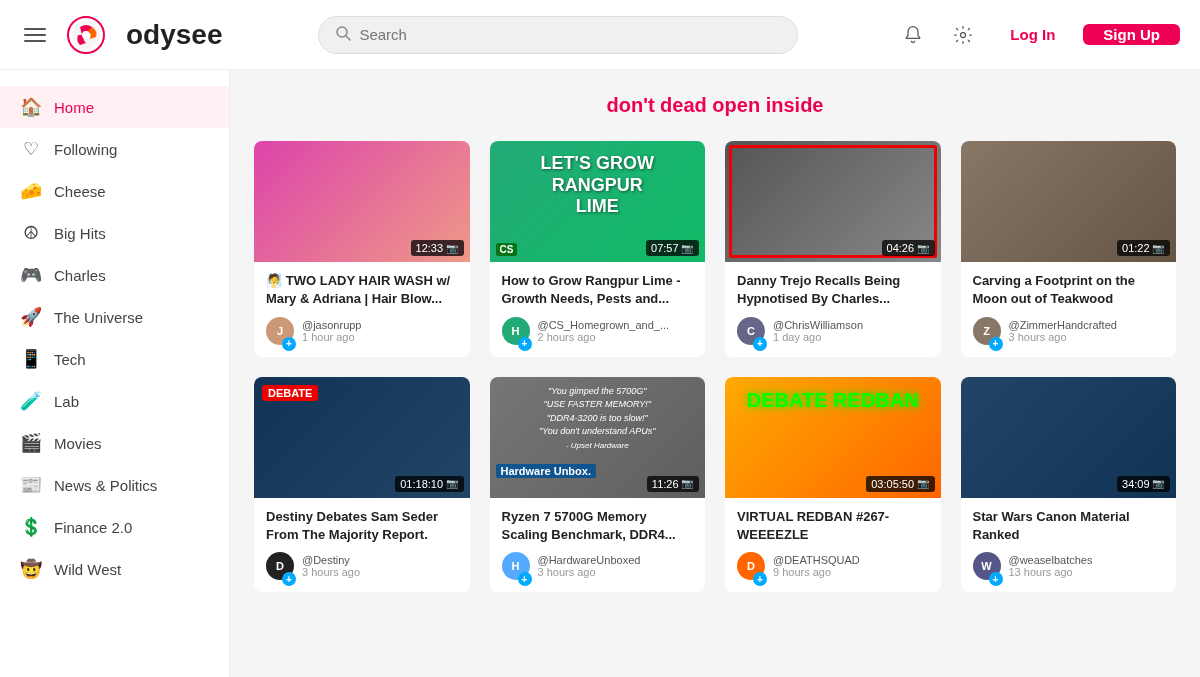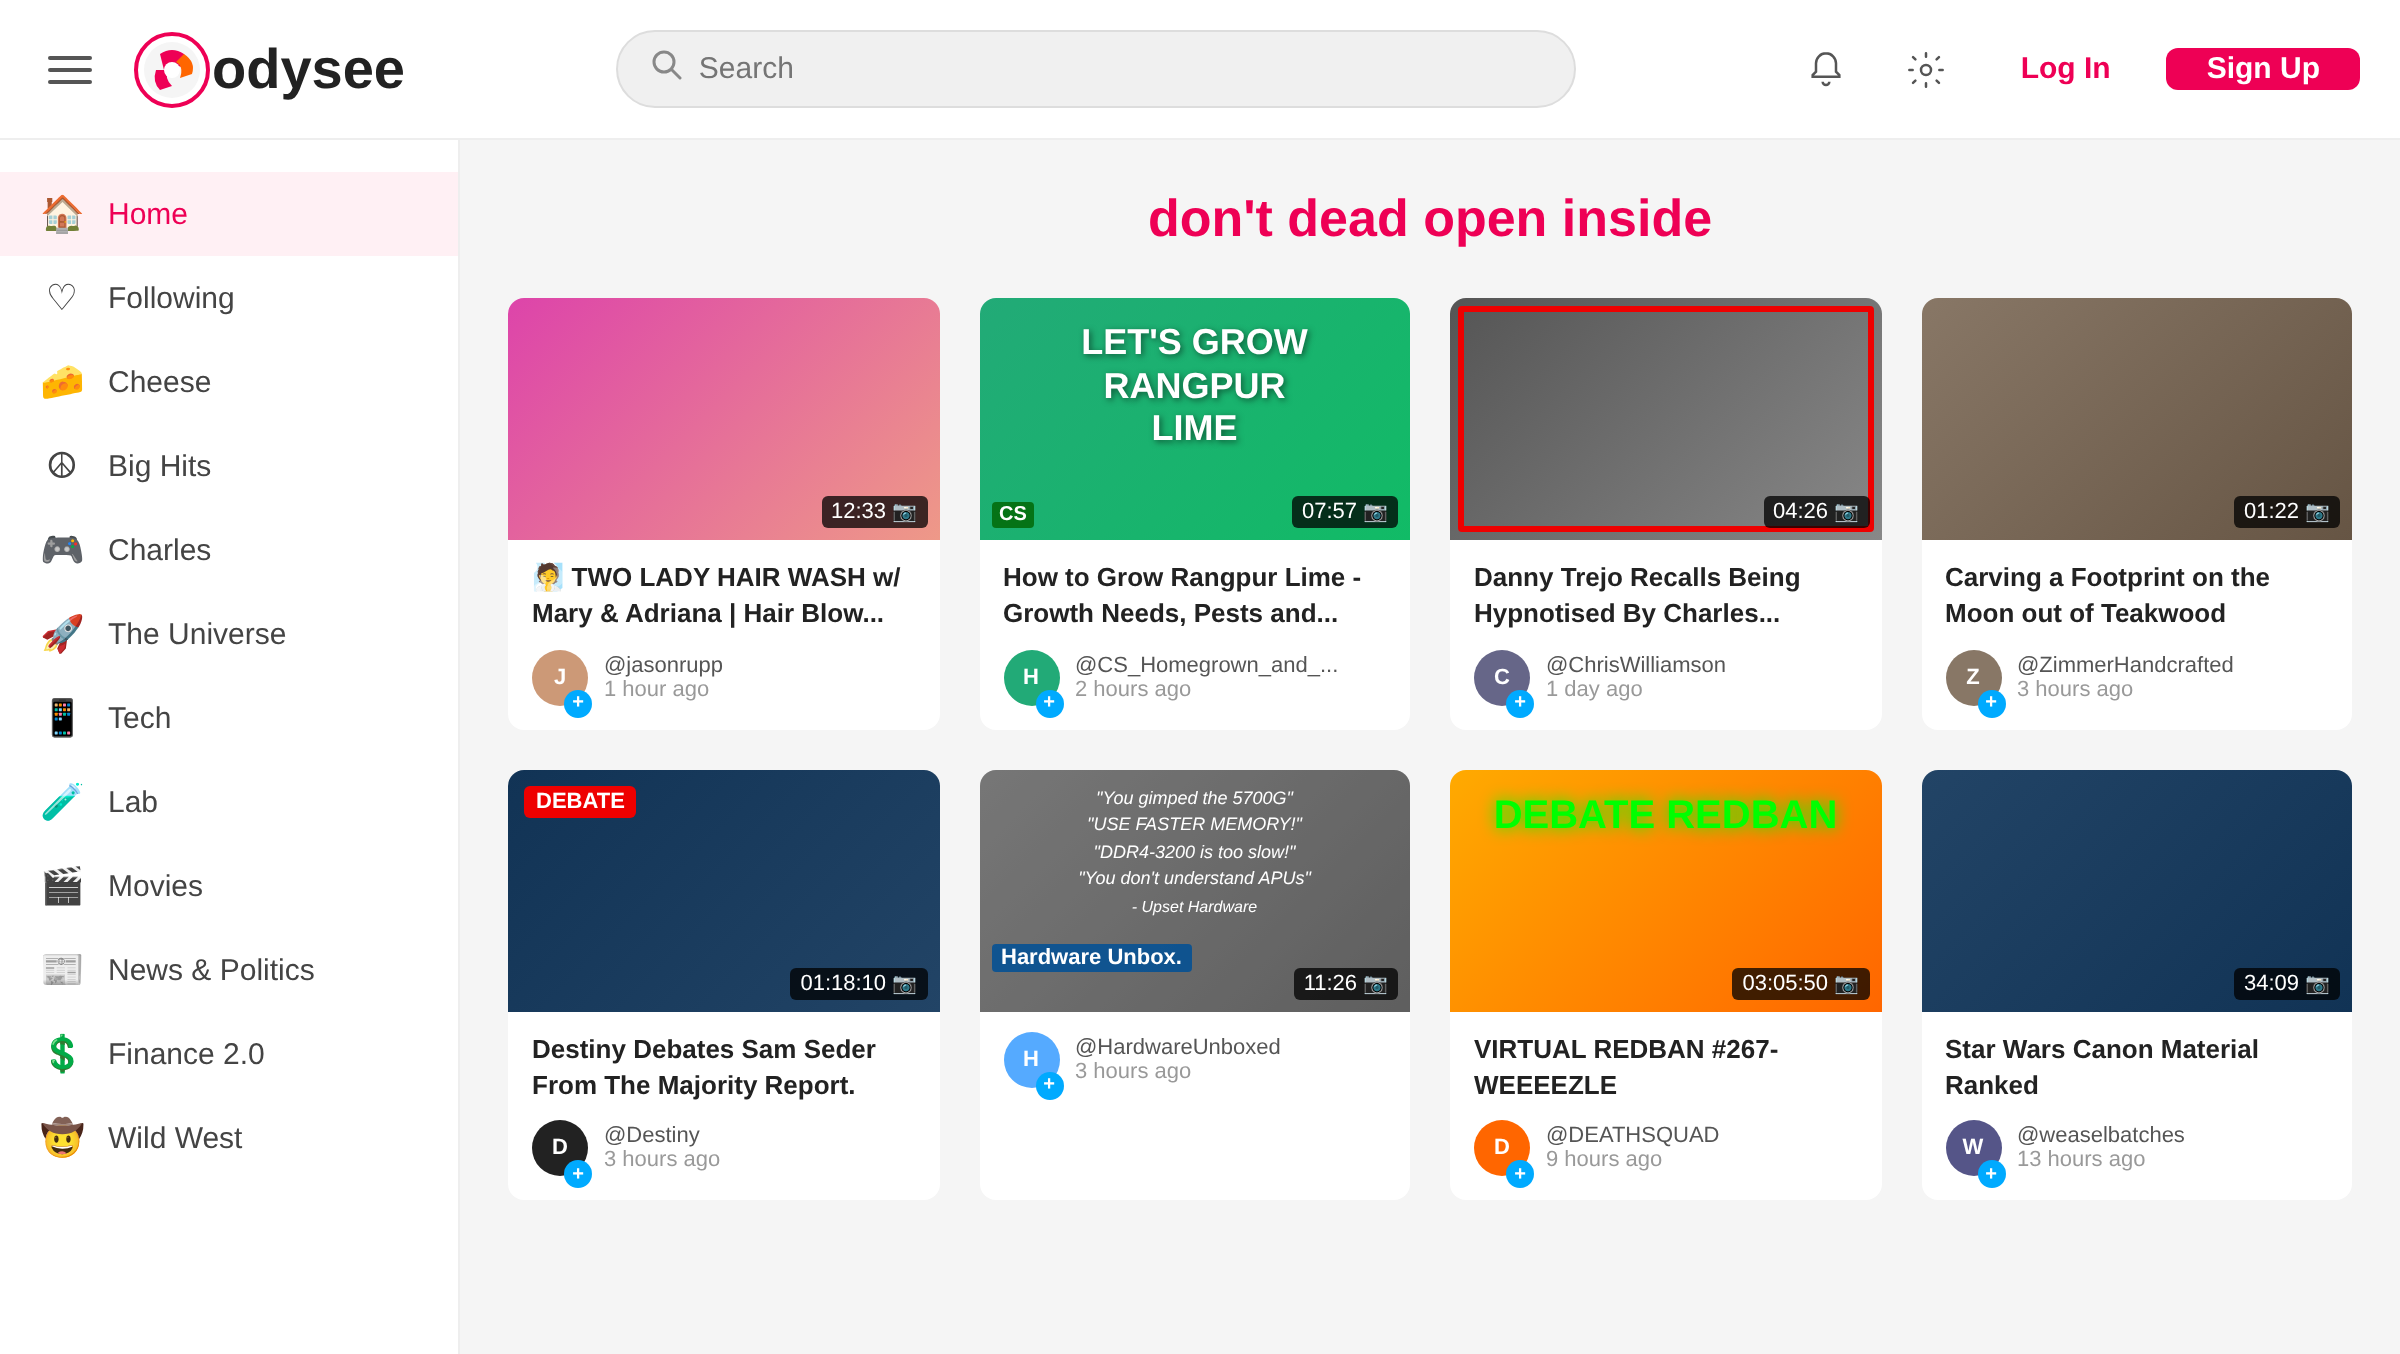--- a/index.html
+++ b/index.html
@@ -7,21 +7,21 @@
 
     
     .header {
       display: flex; align-items: center; background: #fff;
       padding: 0 20px; height: 70px; border-bottom: 1px solid #eee;
       position: sticky; top: 0; z-index: 100;
     }
     .header-left { display: flex; align-items: center; gap: 16px; }
     .hamburger-btn { background: none; border: none; cursor: pointer; display: flex; flex-direction: column; gap: 4px; padding: 4px; }
     .hamburger-btn span { display: block; width: 22px; height: 2px; background: #555; border-radius: 2px; }
-    .logo { display: flex; align-items: center; gap: 0; text-decoration: none; }
+    .logo { display: flex; align-items: center; gap: 20px; text-decoration: none; }
     .logo-text { font-size: 28px; font-weight: 700; color: #222; }
 
     .search-container { flex: 1; display: flex; justify-content: center; padding: 0 40px; }
     .search-bar {
       display: flex; align-items: center; background: #f0f0f0;
       border-radius: 24px; padding: 8px 16px; width: 100%; max-width: 480px;
       border: 1px solid #ddd;
     }
     .search-bar input { border: none; background: transparent; outline: none; font-size: 15px; width: 100%; color: #555; }
     .search-icon-wrap { margin-right: 8px; color: #888; }
@@ -48,21 +48,21 @@
       cursor: pointer; border-radius: 0; color: #444; font-size: 15px; font-weight: 500;
       text-decoration: none;
     }
     .sidebar-item.active { background: #fff0f4; color: #e05; }
     .sidebar-item.active .sidebar-icon { color: #e05; }
     .sidebar-icon { font-size: 18px; width: 22px; text-align: center; flex-shrink: 0; }
 
     
     .main { flex: 1; padding: 24px; overflow-y: auto; }
     .page-title {
-      text-align: center; font-size: 26px; font-weight: 600; color: #e05;
+      text-align: center; font-size: 20px; font-weight: 600; color: #e05;
       margin-bottom: 24px;
     }
 
     
     .video-grid { display: grid; grid-template-columns: repeat(4, 1fr); gap: 20px; }
 
     .video-card { background: #fff; border-radius: 8px; overflow: hidden; cursor: pointer; }
 
     .thumbnail-wrap { position: relative; width: 100%; padding-top: 56.25%; background: #ccc; overflow: hidden; }
     .duration-badge {
@@ -350,20 +350,21 @@
       <div class="thumb-text-overlay" style="background:rgba(0,0,0,0.3); font-size:9px; color:#fff; padding:8px; line-height:1.5; font-style:italic;">
       <span>"You gimped the 5700G"<br>"USE FASTER MEMORY!"<br>"DDR4-3200 is too slow!"<br>"You don't understand APUs"<br><em style="font-size:8px">- Upset Hardware</em></span>
     </div>
     <div style="position:absolute;bottom:20px;left:6px;background:rgba(0,80,150,0.85);color:#fff;font-size:11px;font-weight:700;padding:1px 5px;border-radius:2px;">Hardware Unbox.</div>
       <div class="duration-badge">
         <span>11:26</span>
         <span class="video-icon">📷</span>
       </div>
     </div>
     <div class="video-info">
+      <div class="video-title">Ryzen 7 5700G Memory Scaling Benchmark, DDR4...</div>
       <div class="channel-row">
         <div class="avatar-wrap">
           <div class="avatar" style="background:#5af">H</div>
           <div class="plus-icon">+</div>
         </div>
         <div class="channel-meta">
           <span class="channel-name">@HardwareUnboxed</span>
           <span class="upload-time">3 hours ago</span>
         </div>
       </div>

